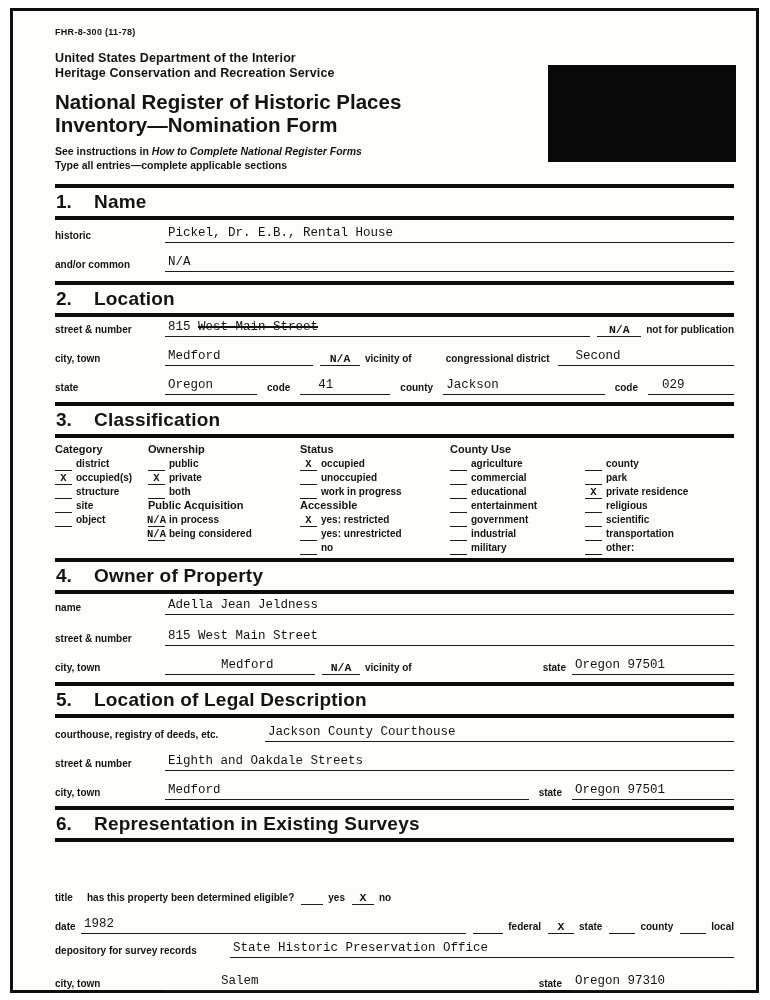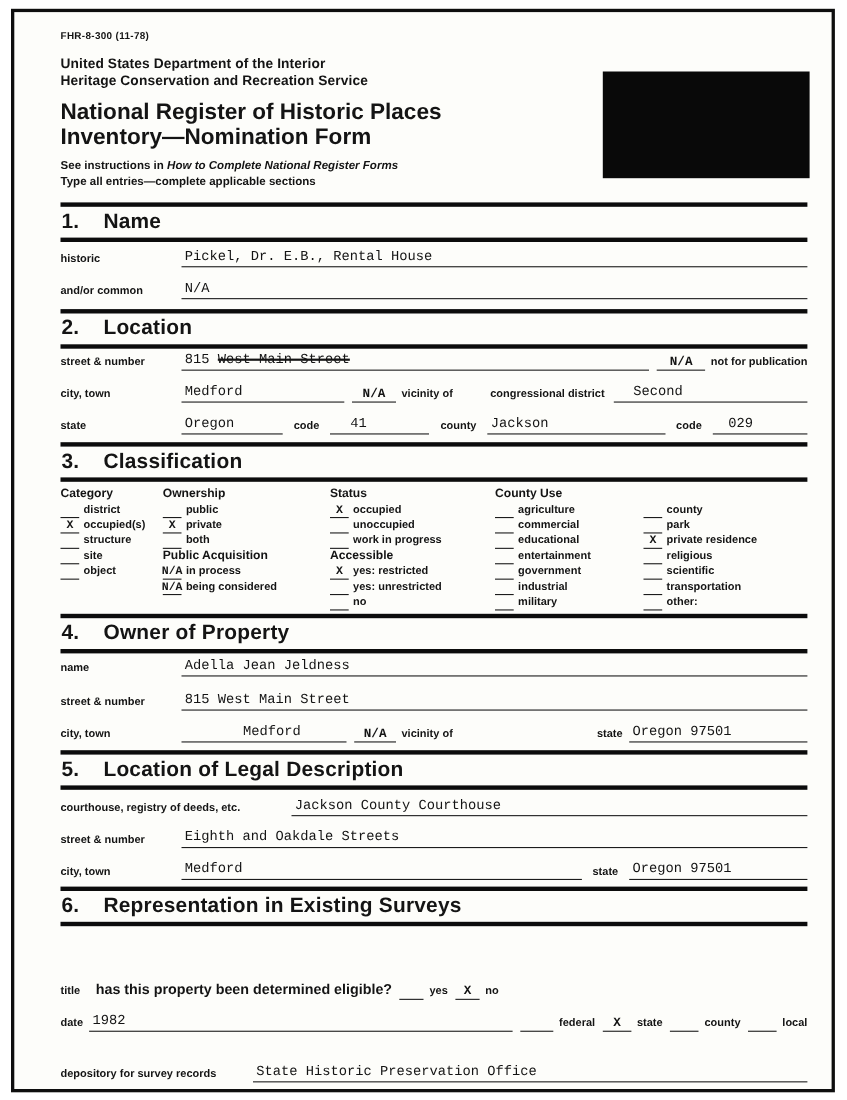--- a/index.html
+++ b/index.html
@@ -53,35 +53,35 @@
     display: flex; justify-content: center; align-items: flex-end;
     min-height: 15px; margin: 0 5px 0 7px;
   }
   .mark { font-family: "Liberation Mono", "DejaVu Sans Mono", monospace; font-size: 11.5px; font-weight: bold; line-height: 13px; white-space: nowrap; }
 
   .w24{width:24px;} .w22{width:22px;} .w26{width:26px;} .w30{width:30px;} .w38{width:38px;} .w40{width:40px;}
   .w44{width:44px;} .w86{width:86px;} .w90{width:90px;} .w92{width:92px;} .w110{width:110px;}
   .w148{width:148px;} .w150{width:150px;} .w162{width:162px;} .w175{width:175px;} .w210{width:210px;} .w296{width:296px;}
   .pl14{padding-left:14px;} .pl18{padding-left:18px;} .pl56{padding-left:56px;}
   .mx10{margin:0 10px;} .ml8{margin-left:8px;} .ml34{margin-left:34px;} .mr6{margin-right:6px;}
-  .mt3{margin-top:3px;} .mt4{margin-top:4px;} .mt6{margin-top:6px;} .mt7{margin-top:7px;} .mt12{margin-top:12px;} .mt13{margin-top:29px;} .mt14{margin-top:14px;} .mt16{margin-top:16px;}
+  .mt3{margin-top:3px;} .mt4{margin-top:4px;} .mt6{margin-top:6px;} .mt7{margin-top:7px;} .mt12{margin-top:12px;} .mt13{margin-top:7px;} .mt14{margin-top:14px;} .mt16{margin-top:16px;}
 
   .classif { display: flex; margin-top: 5px; }
   .ccol { flex-shrink: 0; }
   .c1 { width: 93px; } .c2 { width: 152px; } .c3 { width: 150px; } .c4 { width: 135px; } .c5 { flex: 1; }
   .chead { font-size: 11px; font-weight: bold; height: 14px; line-height: 13px; }
   .citem { display: flex; align-items: flex-end; height: 14px; }
   .cblank {
     width: 17px; height: 12px; border-bottom: 1.4px solid #1c1c1c;
     display: flex; justify-content: center; align-items: flex-end;
     flex-shrink: 0; margin-right: 4px; overflow: visible;
   }
   .cmark { font-family: "Liberation Mono", "DejaVu Sans Mono", monospace; font-size: 10.5px; font-weight: bold; line-height: 11px; white-space: nowrap; }
   .clab { font-size: 10px; font-weight: bold; line-height: 12px; white-space: nowrap; padding-bottom: 1px; }
-  .q { font-size: 13px; margin-top: 43px; }
+  .q { font-size: 10px; margin-top: 43px; }
 </style>
 </head>
 <body>
 
 <div class="frame">
 
   <div class="form-number">FHR-8-300   (11-78)</div>
   <div class="redaction"></div>
 
   <div class="dept-block">

